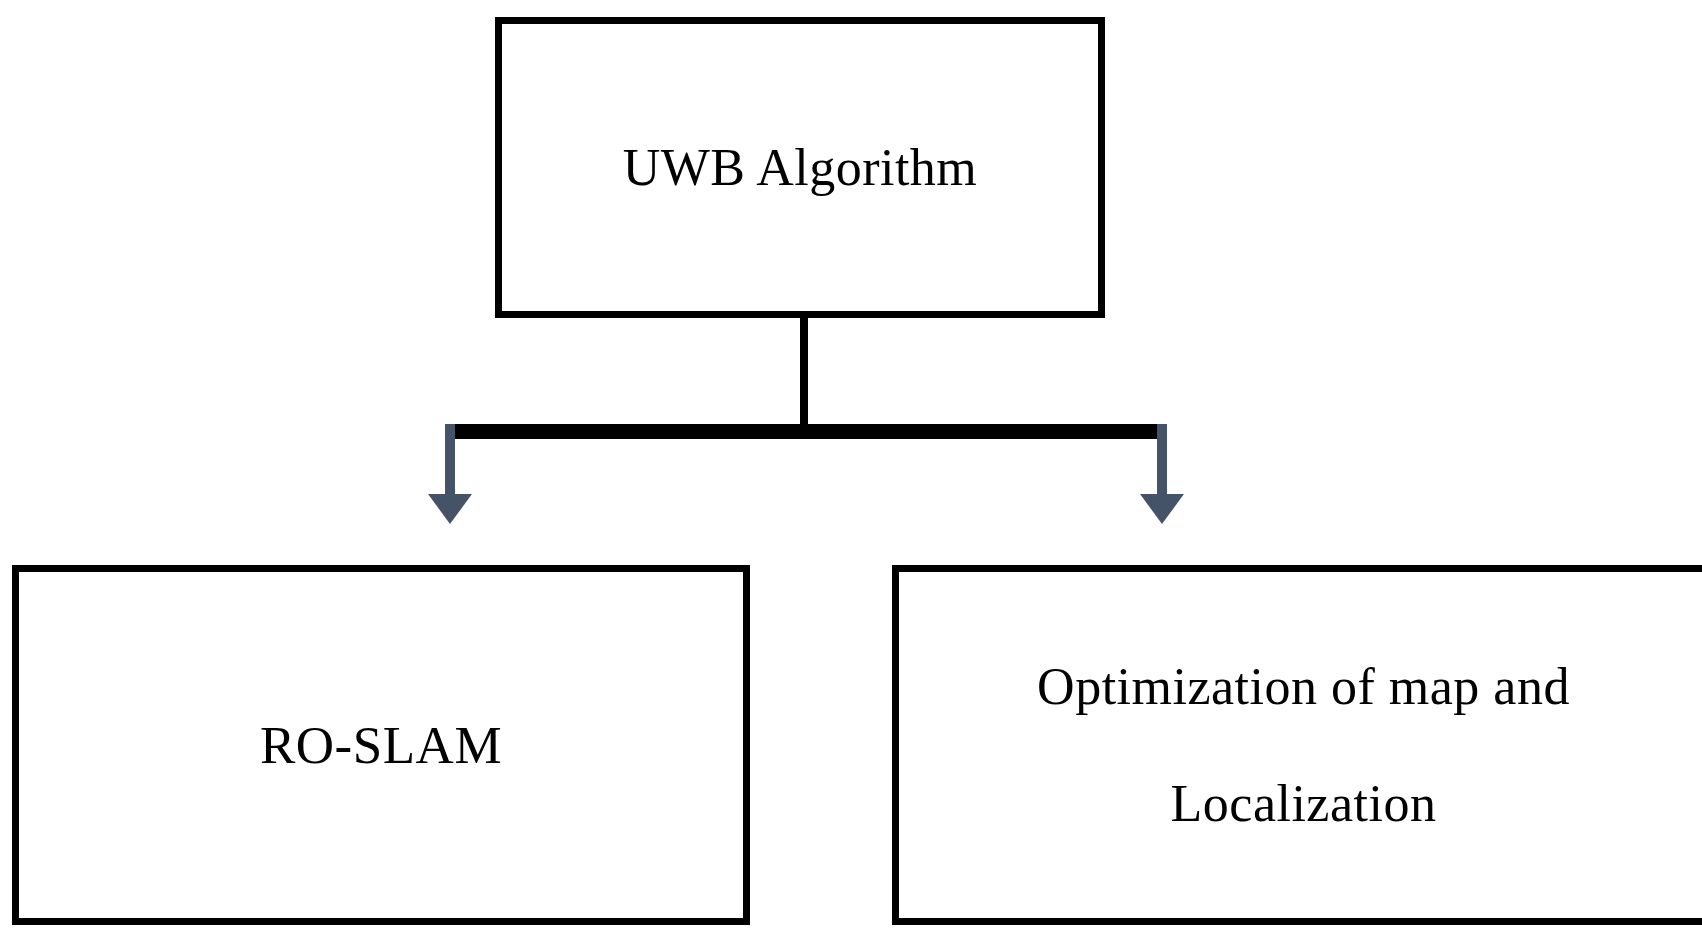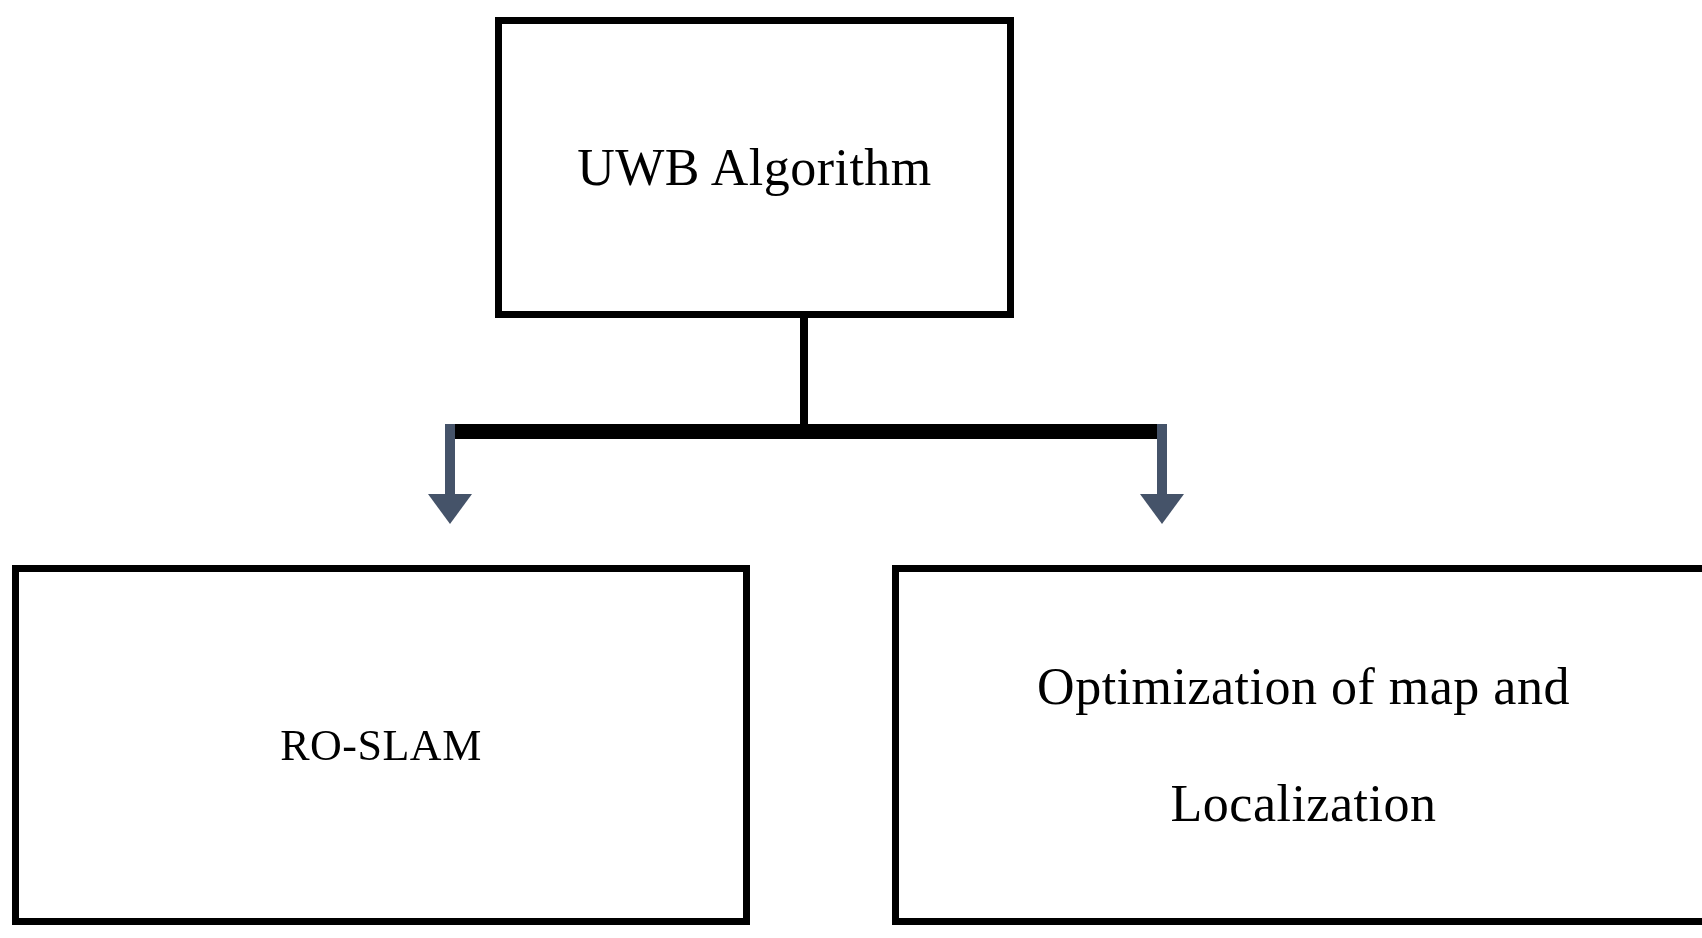--- a/index.html
+++ b/index.html
@@ -29,36 +29,36 @@
     color: #000000;
     line-height: 1.75;
     white-space: pre-line;
     letter-spacing: 0.5px;
   }
 
   
   #node-root {
     left: 495px;
     top: 17px;
-    width: 519px;
+    width: 610px;
     height: 301px;
   }
   #node-root .node-label {
     font-size: 52px;
   }
 
   
   #node-roslam {
     left: 12px;
     top: 565px;
     width: 738px;
     height: 360px;
   }
   #node-roslam .node-label {
-    font-size: 44px;
+    font-size: 53px;
   }
 
   
   #node-optimization {
     left: 865px;
     top: 565px;
     width: 823px;
     height: 360px;
     margin-left: 27px;
   }

